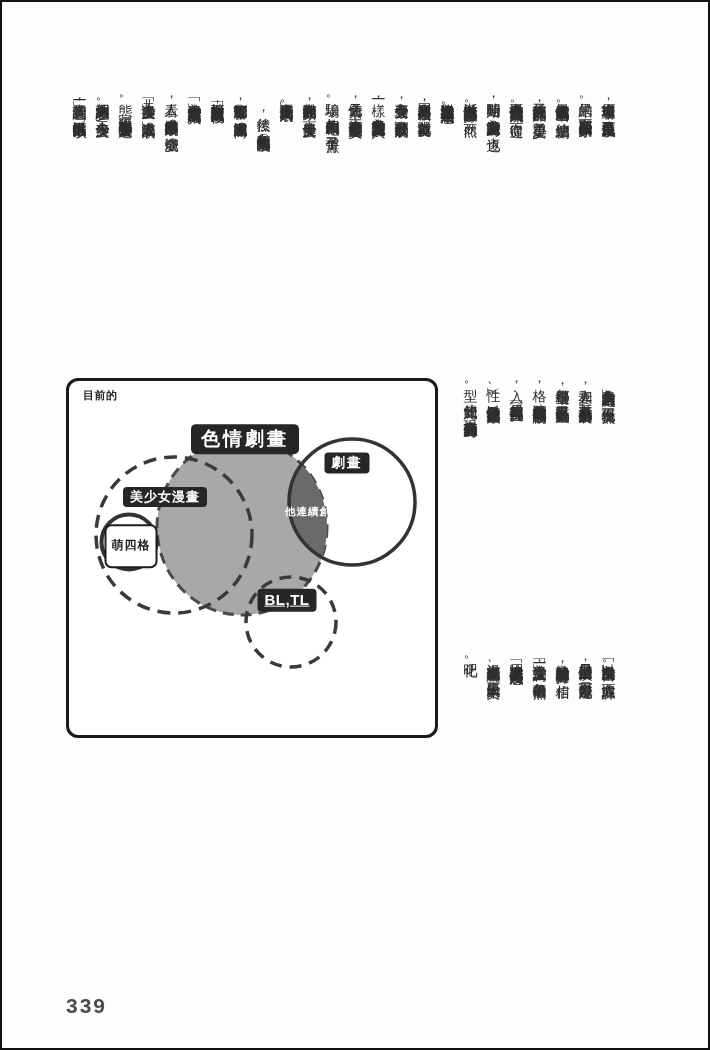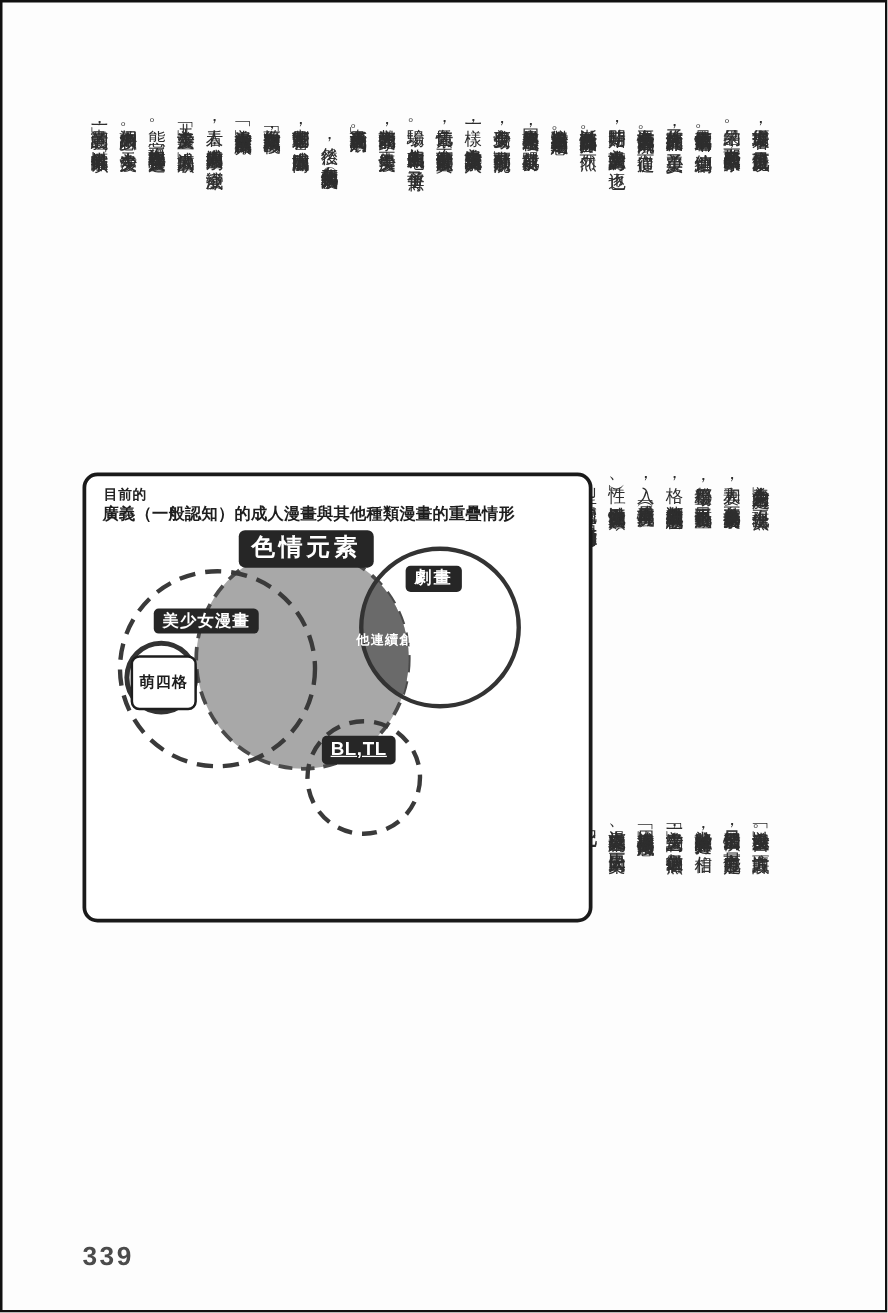--- a/index.html
+++ b/index.html
@@ -13,21 +13,21 @@
     writing-mode:vertical-rl; text-orientation:mixed;
     white-space:pre; overflow:visible;
     font-size:14px; line-height:23px; letter-spacing:0.45px;
     color:#2e2e2e;
   }
   .top-band   { top:90px;  right:88px; width:560px; height:252px; }
   .band-upper { top:376px; right:88px; width:166px; height:252px; }
   .band-lower { top:651px; right:88px; width:166px; height:252px; }
 
   .diagram-box {
-    position:absolute; left:64px; top:376px; width:408px; height:360px;
+    position:absolute; left:64px; top:376px; width:372px; height:360px;
     border:3px solid #1a1a1a; border-radius:12px; box-sizing:border-box;
     background:#fff;
   }
   .dg-kicker {
     position:absolute; left:14px; top:7px;
     font-size:11px; font-weight:bold; color:#222; letter-spacing:0.5px;
   }
   .dg-title {
     position:absolute; left:13px; top:21px;
     font-size:13px; font-weight:bold; color:#1e1e1e;
@@ -121,23 +121,22 @@
       </defs>
       <ellipse cx="173" cy="146" rx="85" ry="88" fill="#a8a8a8" stroke="#4a4a4a" stroke-width="3" stroke-dasharray="11 7"></ellipse>
       <circle cx="283" cy="121" r="63" fill="#6a6a6a" clip-path="url(#clipA)"></circle>
       <circle cx="283" cy="121" r="63" fill="none" stroke="#333333" stroke-width="3.5"></circle>
       <circle cx="105" cy="154" r="78" fill="none" stroke="#3a3a3a" stroke-width="3.5" stroke-dasharray="13 8"></circle>
       <circle cx="222" cy="241" r="45" fill="none" stroke="#3a3a3a" stroke-width="3.5" stroke-dasharray="12 8"></circle>
       <circle cx="60" cy="161" r="27.5" fill="#ffffff" stroke="#333333" stroke-width="4"></circle>
     </svg>
 
     <div class="dg-kicker">目前的</div>
-    <div class="dg-title">廣義（一般認知）的成人漫畫與其他種類漫畫的重疊情形</div>
 
-    <div class="dg-label lab-adult">色情元素</div>
+    <div class="dg-label lab-adult">色情劇畫</div>
     <div class="dg-label lab-bishojo">美少女漫畫</div>
     <div class="dg-label lab-gekiga">劇畫</div>
     <div class="lab-eroge">他連續創</div>
     <div class="lab-moe4">萌四格</div>
     <div class="dg-label lab-bltl">BL,TL</div>
 
   </div>
 
   <div class="page-number">339</div>
 

